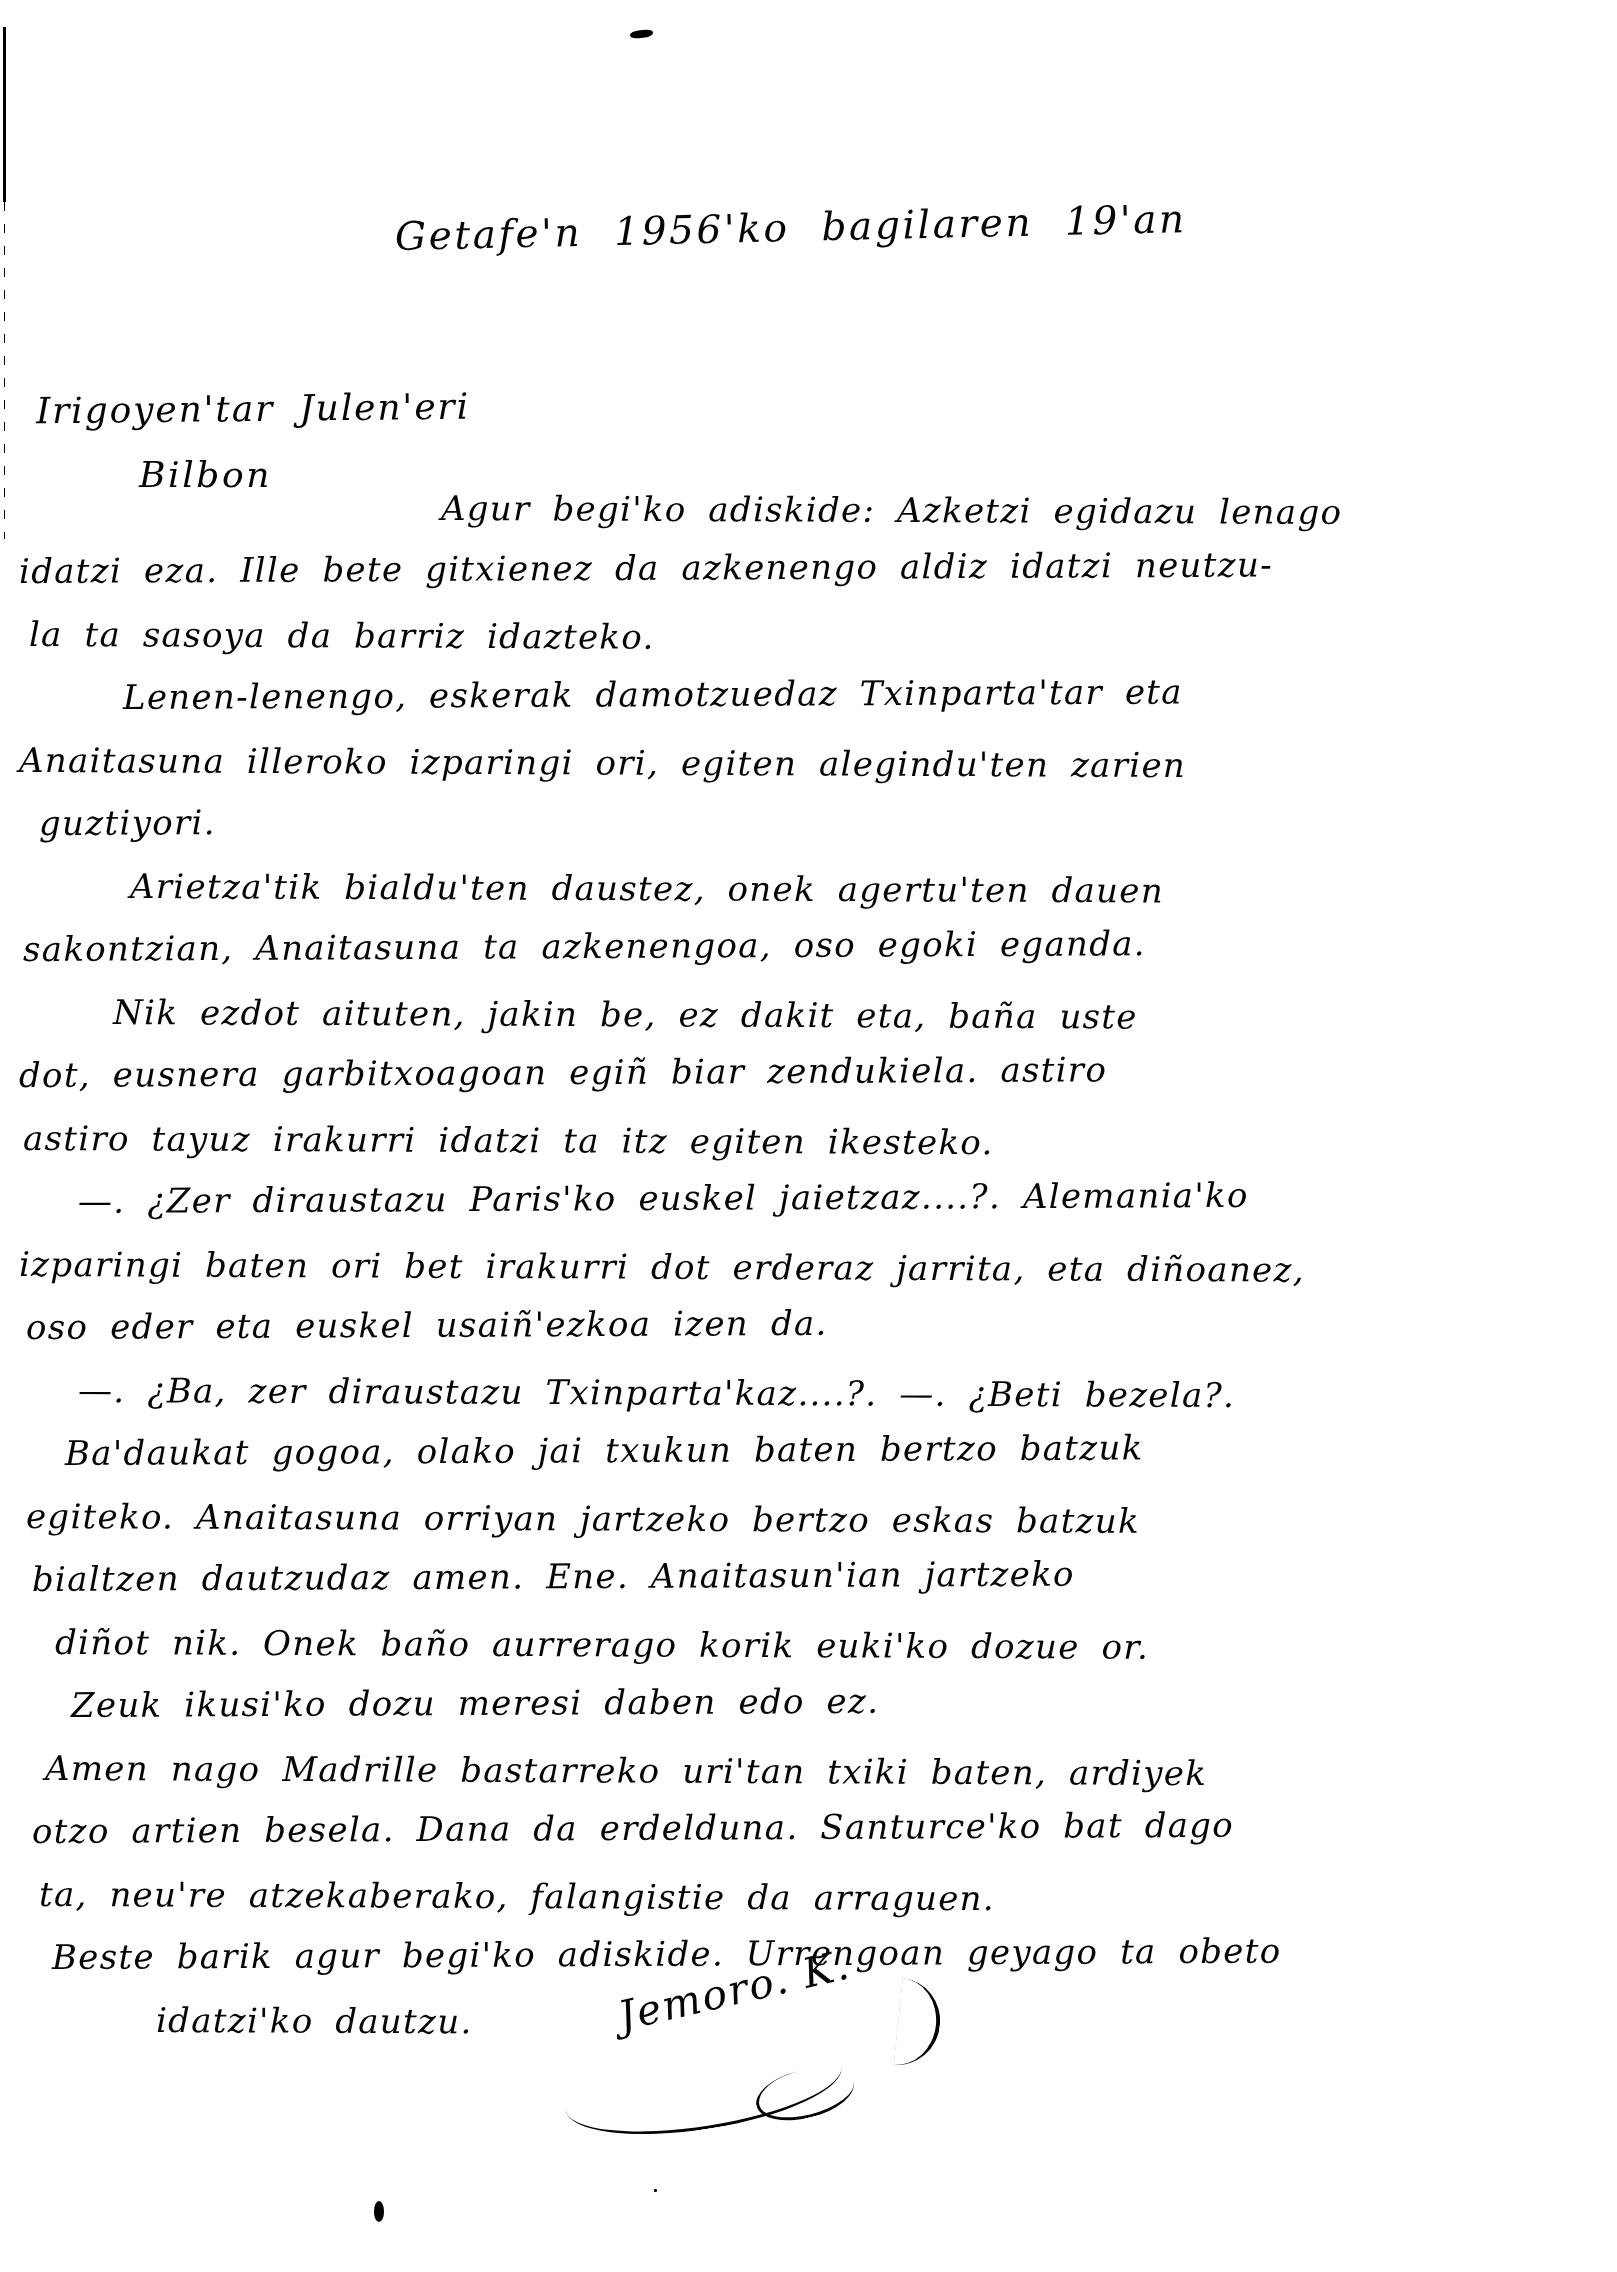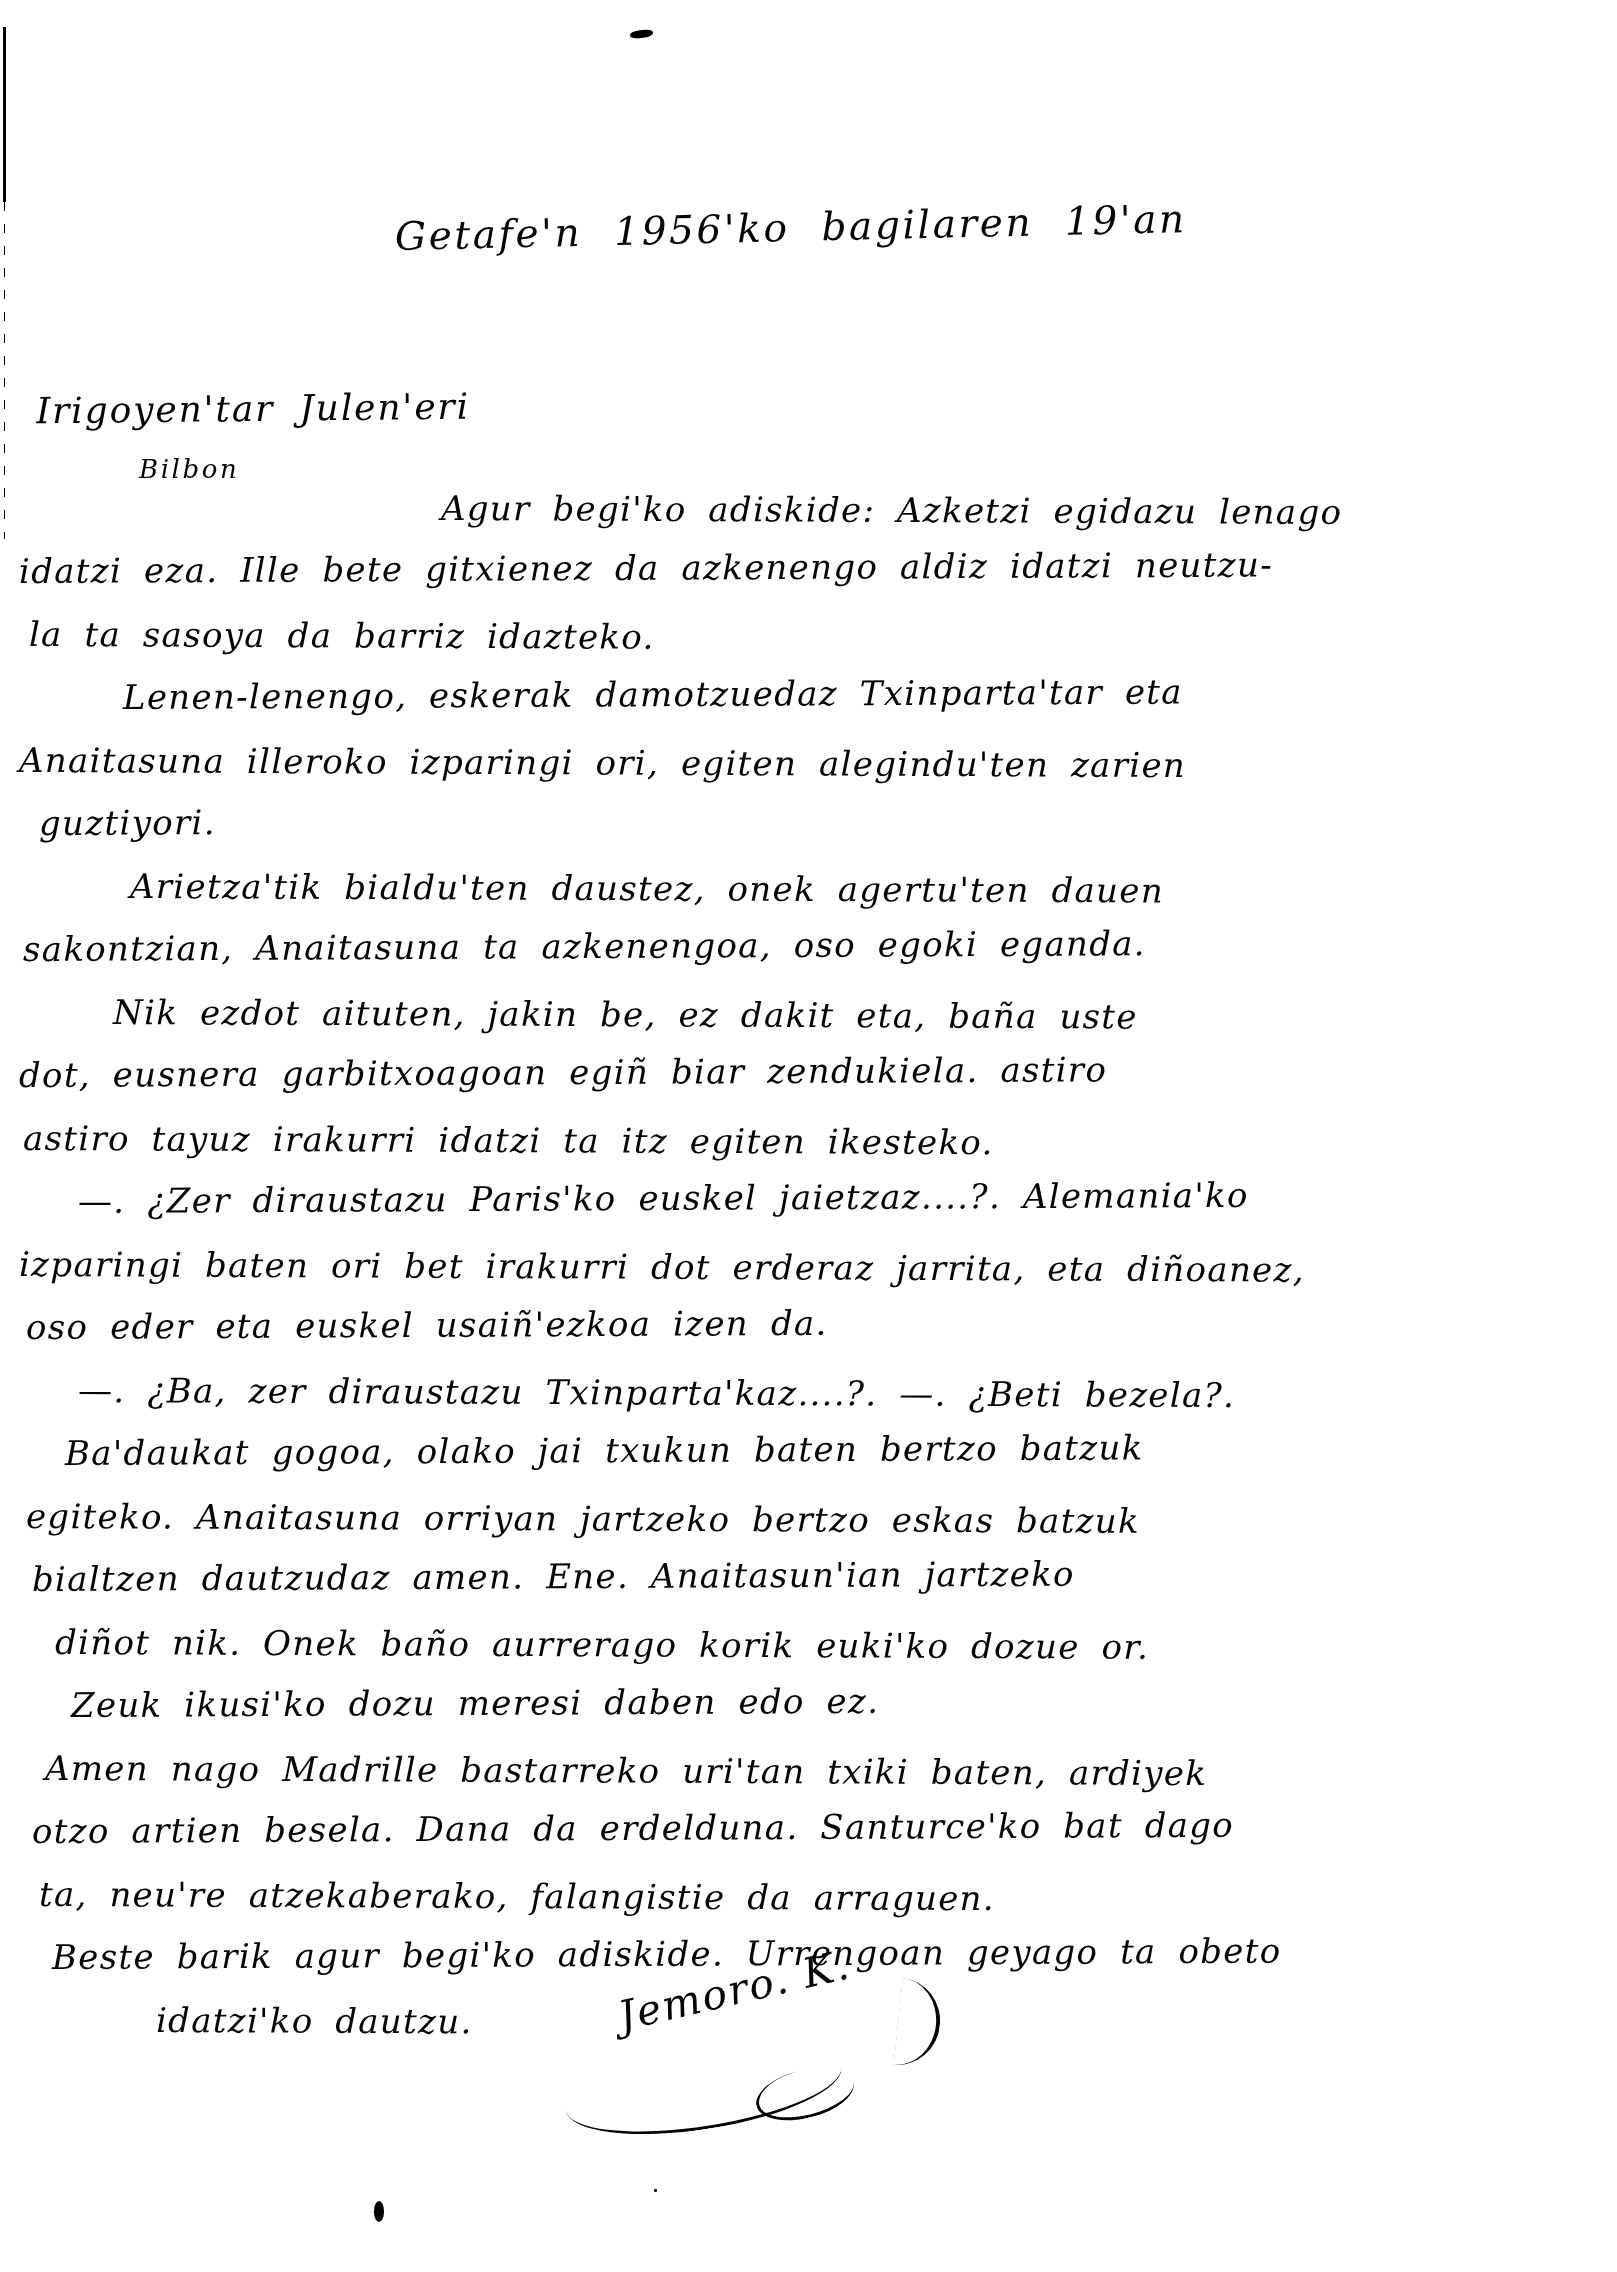--- a/index.html
+++ b/index.html
@@ -3,21 +3,21 @@
 <meta charset="utf-8">
 <style>
   html,body{margin:0;padding:0;background:#777;}
   .page{
     position:relative;width:1617px;height:2273px;background:#ffffff;overflow:hidden;
     font-family:"DejaVu Serif", serif;font-style:italic;color:#050505;
   }
   .hand{position:absolute;white-space:nowrap;}
   .dateline{top:214px;left:395px;font-size:39px;letter-spacing:2.6px;word-spacing:17px;transform:rotate(-1.3deg);transform-origin:0 50%;}
   .recipient1{top:388px;left:36px;font-size:36px;letter-spacing:1.9px;word-spacing:11.7px;transform:rotate(-.6deg);}
-  .recipient2{top:454px;left:139px;font-size:26px;letter-spacing:2.6px;}
+  .recipient2{top:454px;left:139px;font-size:36px;letter-spacing:2.6px;}
   .bodytext{position:absolute;top:477px;left:0;width:1592px;}
   .bl{
     height:63px;line-height:63px;font-size:34px;letter-spacing:1.3px;word-spacing:9.7px;
     white-space:nowrap;transform-origin:0 50%;
   }
   .bl:nth-child(odd){transform:rotate(.25deg);}
   .bl:nth-child(even){transform:rotate(-.3deg);}
   
   .i1{margin-left:441px;} .i2{margin-left:19.4px;} .i3{margin-left:29px;} .i4{margin-left:123px;}
   .i5{margin-left:19.4px;} .i6{margin-left:39px;} .i7{margin-left:130px;} .i8{margin-left:23px;}

